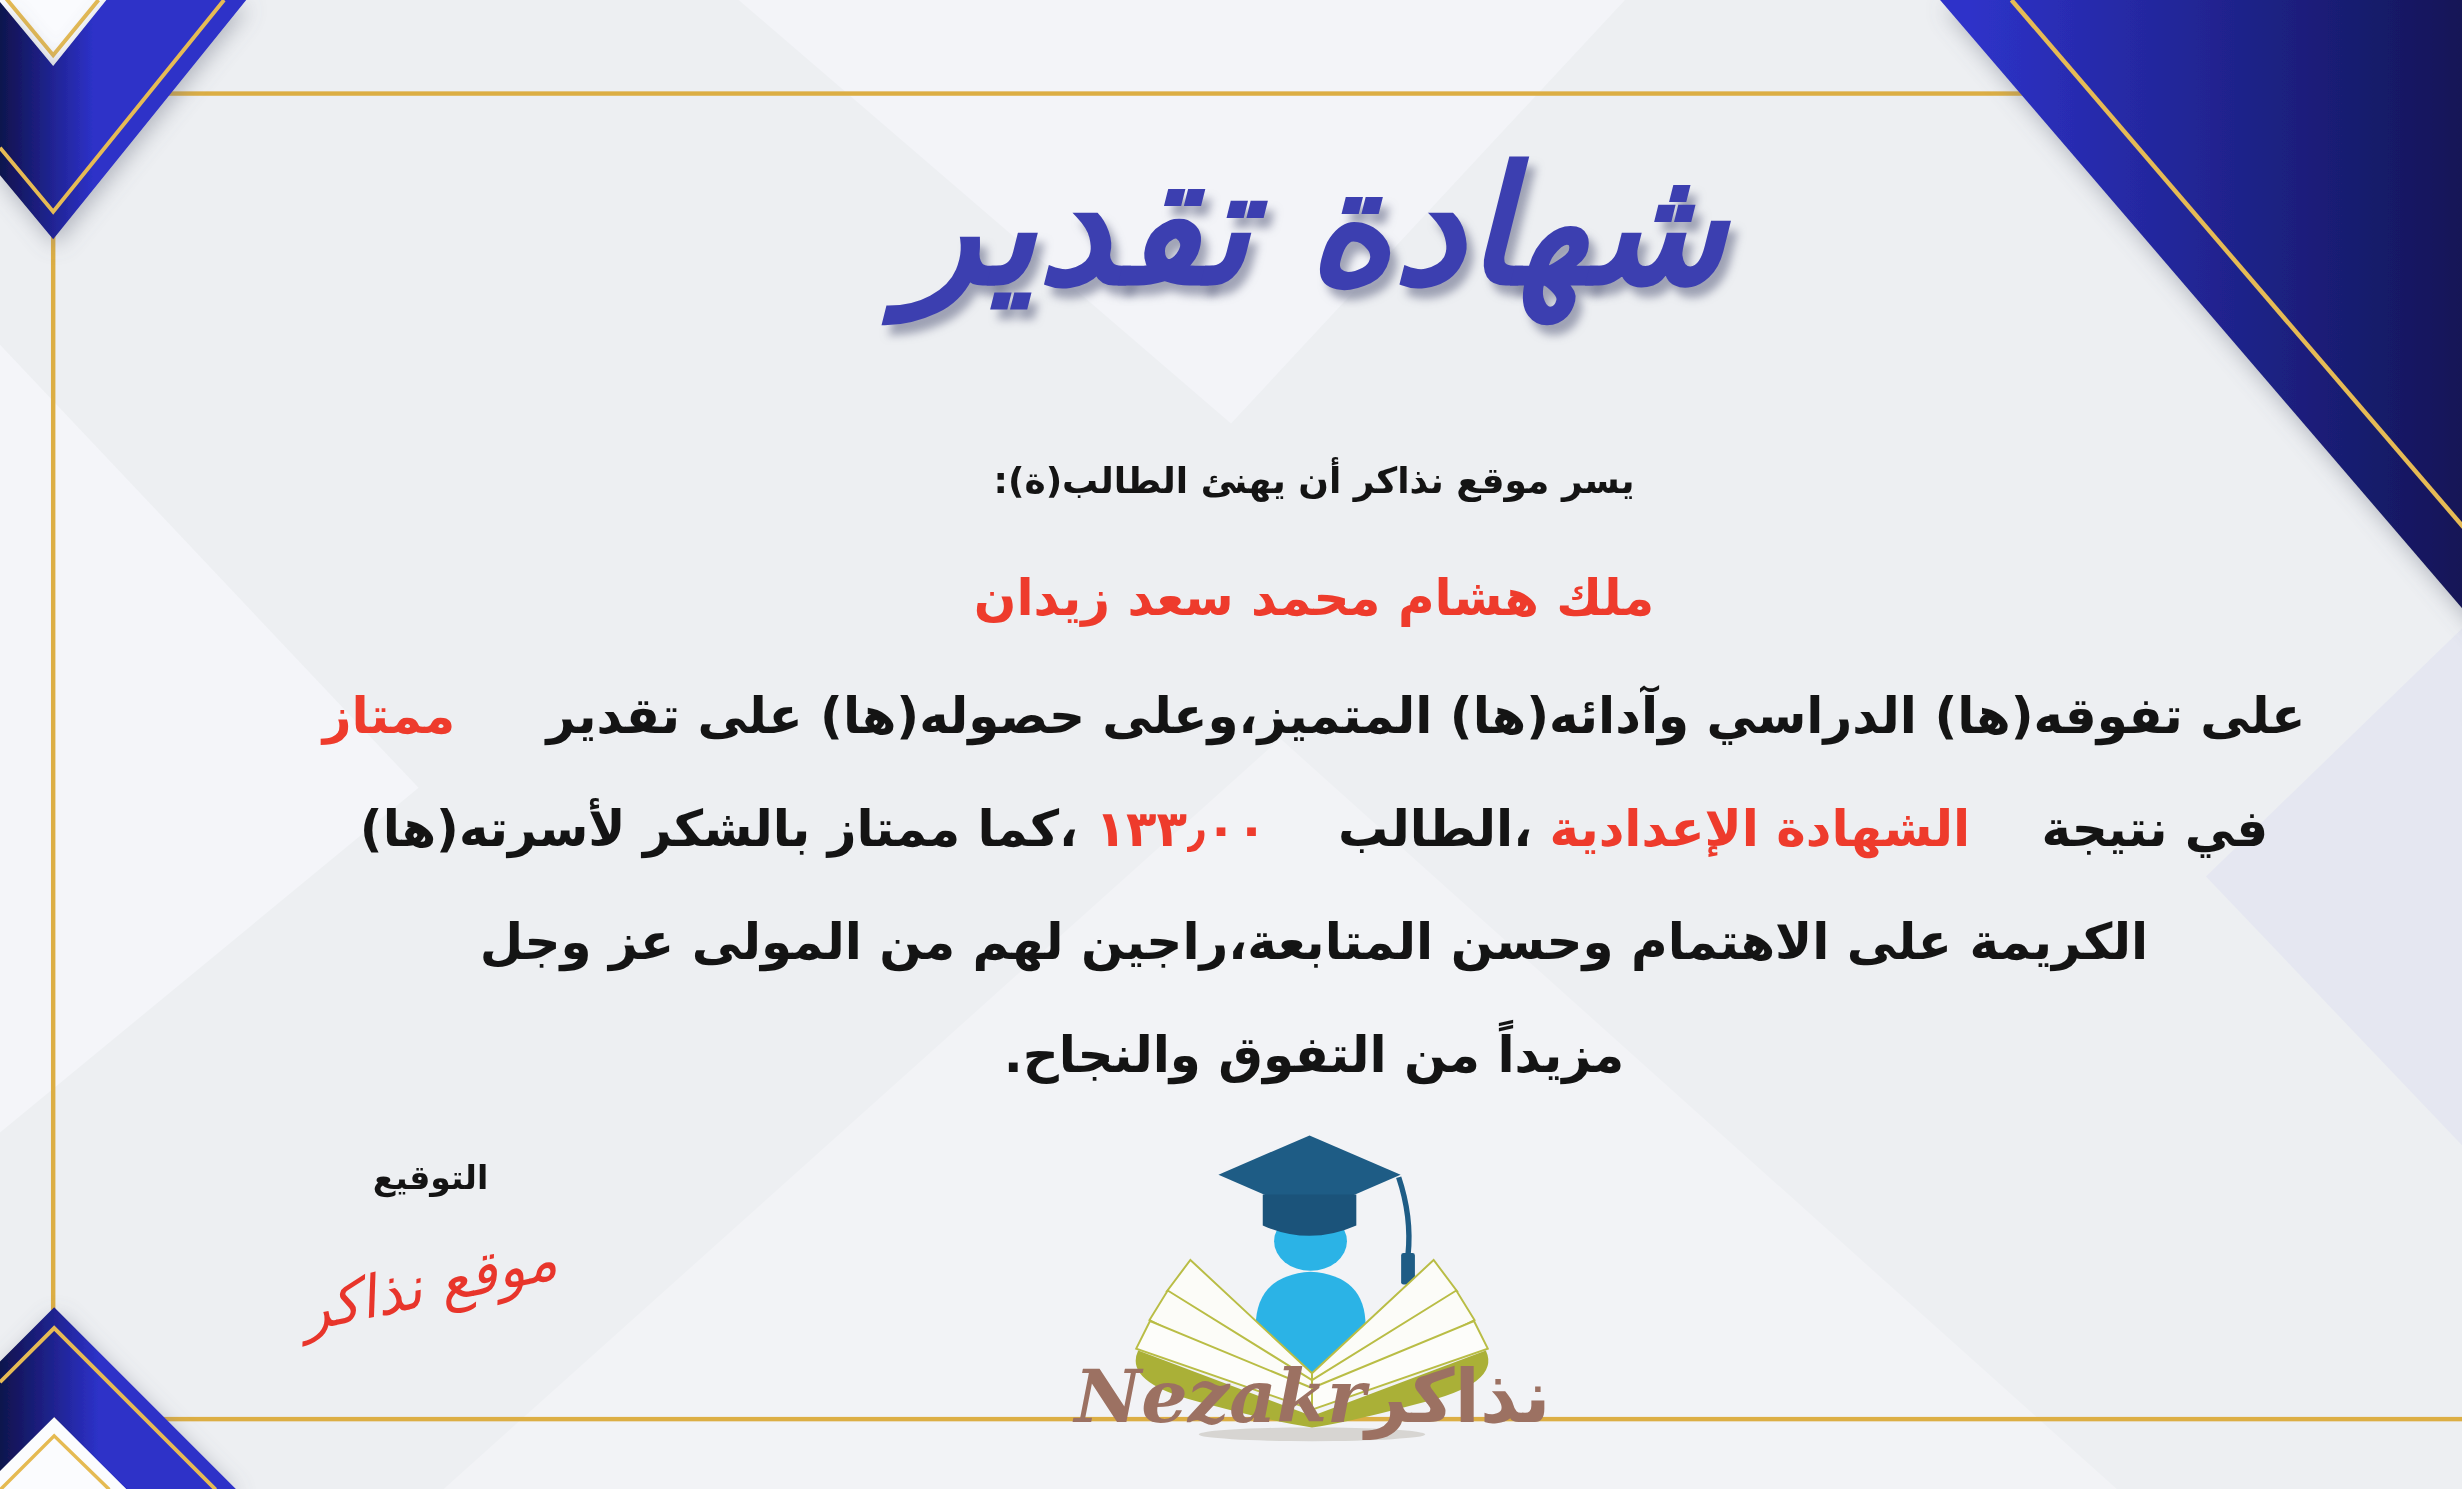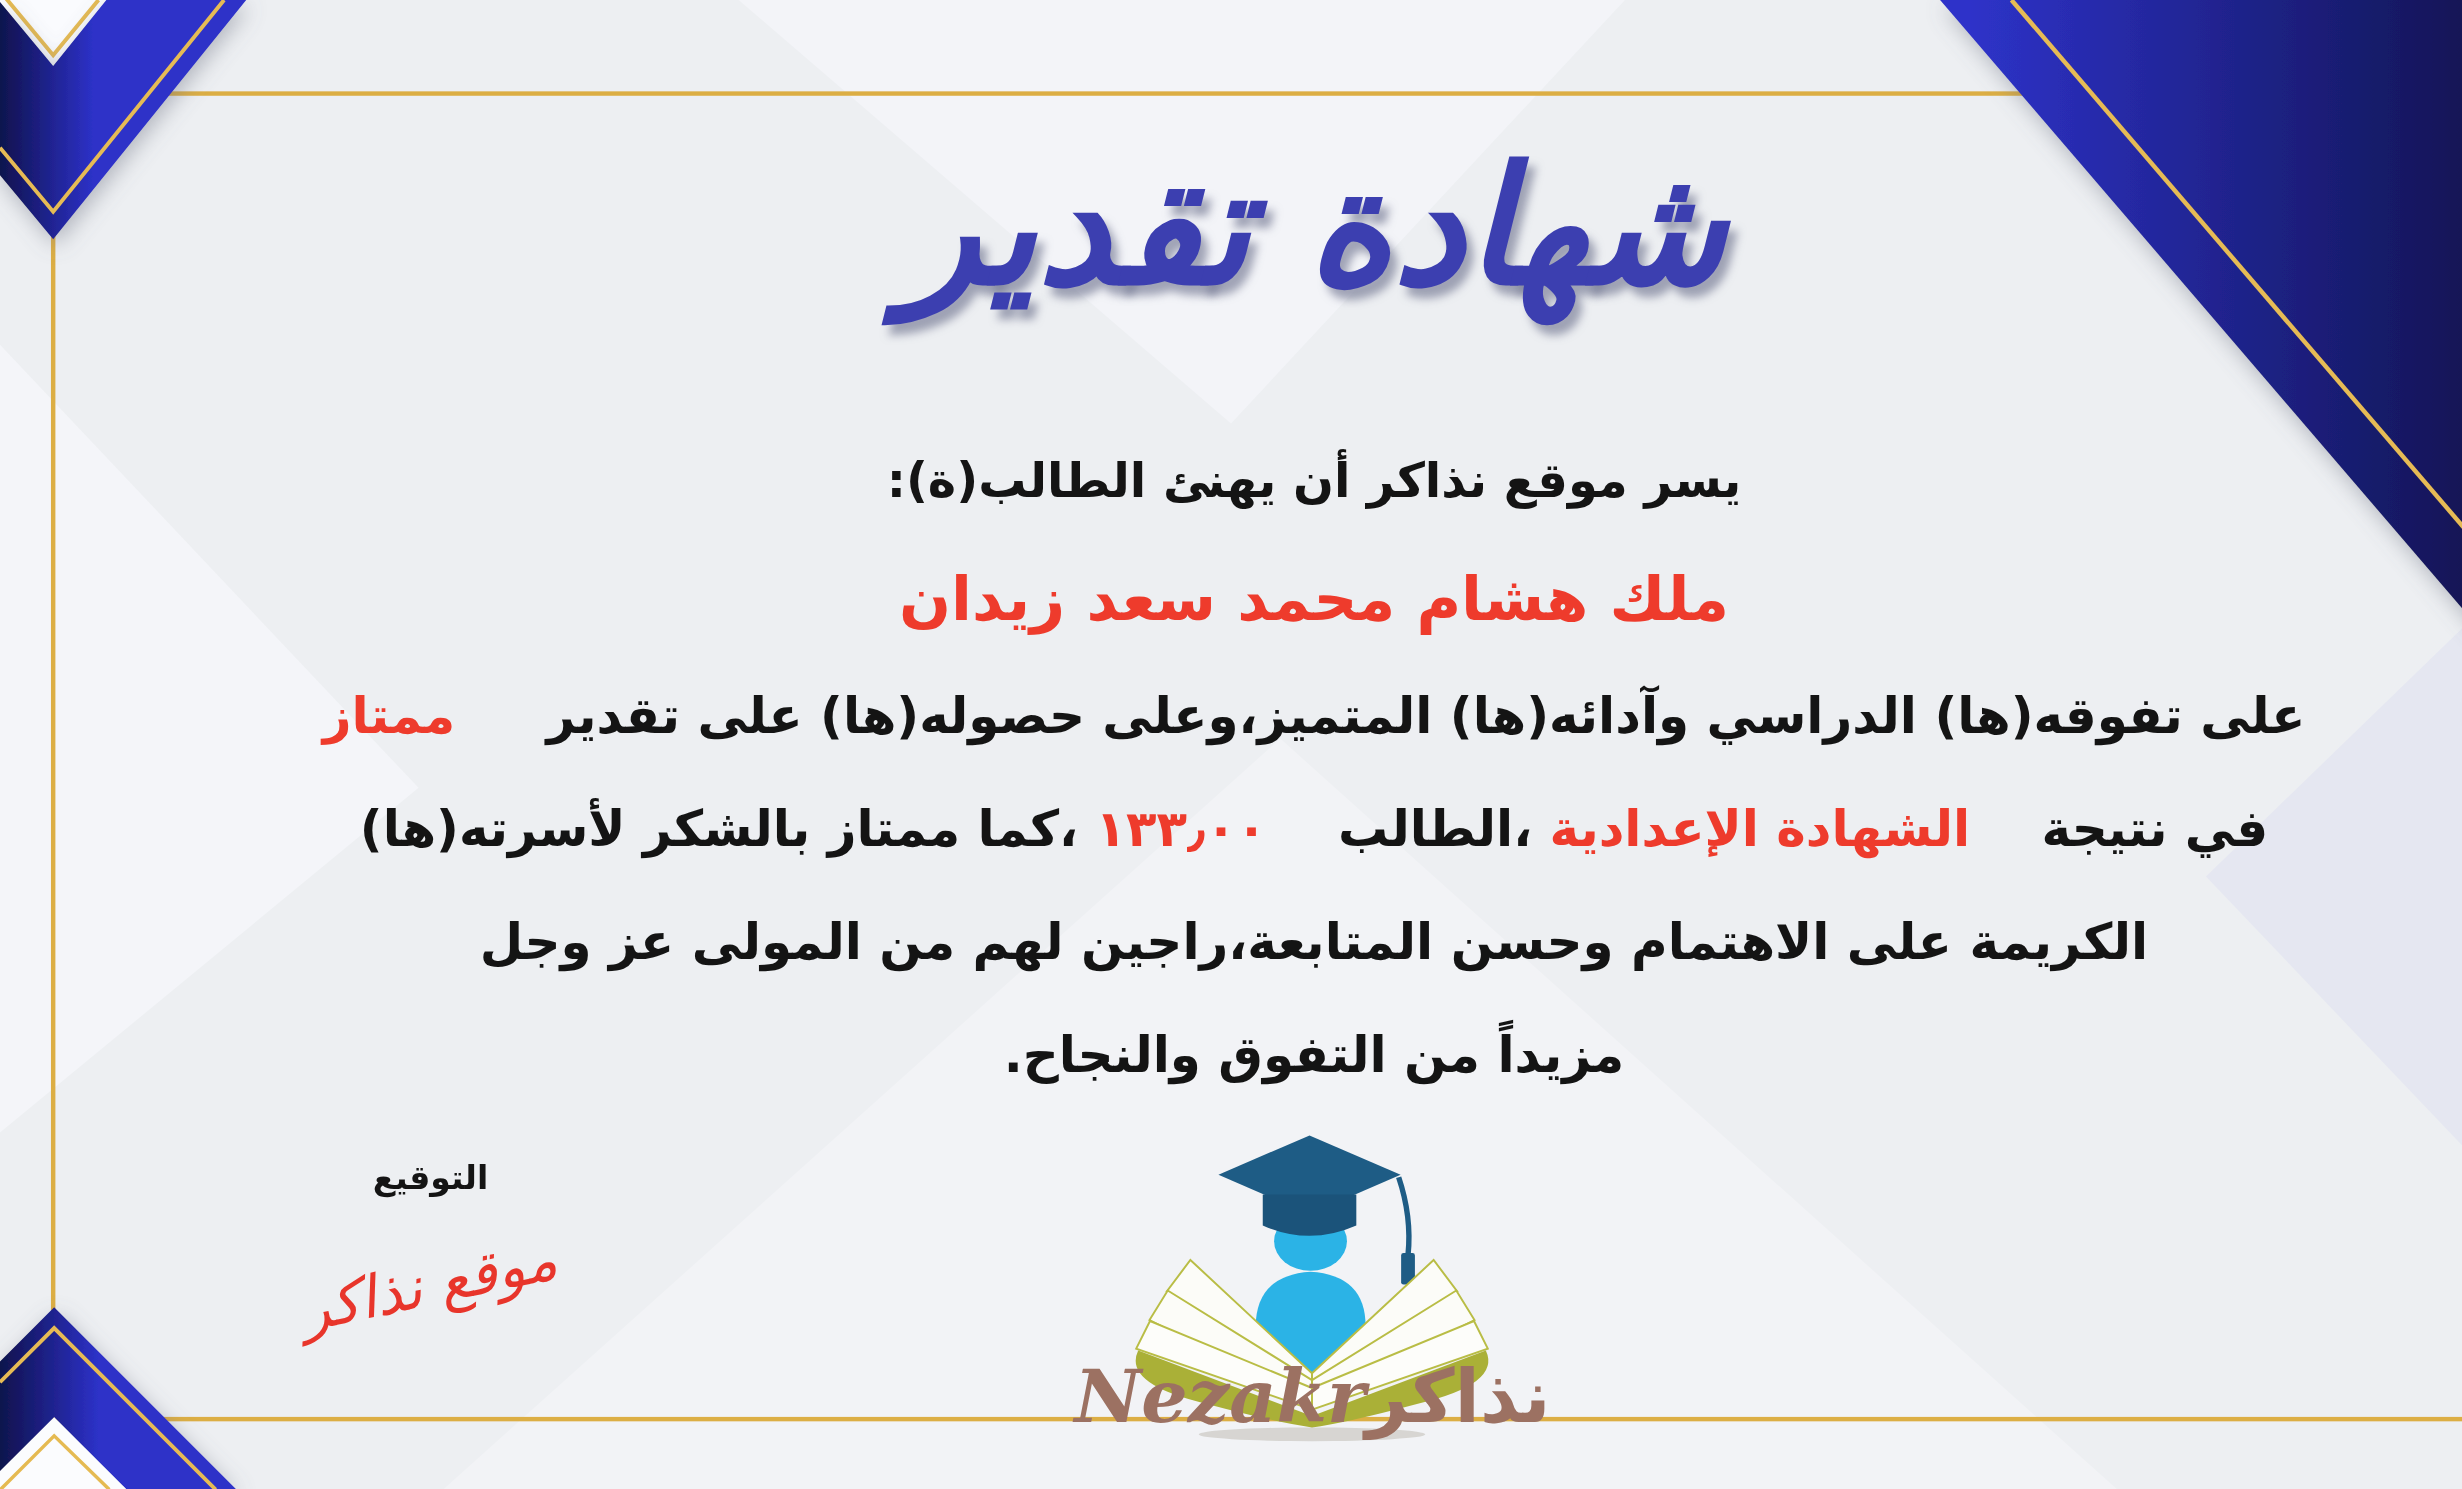--- a/index.html
+++ b/index.html
@@ -7,22 +7,22 @@
   .stage{position:absolute;inset:0;width:2628px;height:1490px;}
   .decor{position:absolute;inset:0;z-index:1;}
   .content{position:absolute;inset:0;z-index:2;}
 
   .title{position:absolute;top:132px;left:0;width:100%;text-align:center;
          font-size:163px;font-weight:bold;font-style:italic;color:#3c3fb0;
          text-shadow:6.9px 9.8px 8.9px rgba(105,110,138,.6);letter-spacing:3.9px;}
 
   .textblock{position:absolute;top:424px;right:266px;left:266px;text-align:center;direction:rtl;}
   .line{font-weight:bold;color:#141414;font-size:50px;line-height:113px;white-space:nowrap;}
-  .line.intro{font-size:48px;}
-  .student{color:#ee3b2c;font-size:61px;font-weight:bold;line-height:123px;}
+  .line.intro{font-size:36px;}
+  .student{color:#ee3b2c;font-size:50px;font-weight:bold;line-height:123px;}
   .red{color:#ee3b2c;font-weight:bold;}
   .gap-end{margin-right:74px;text-align:right;}
   .gap-both{margin-right:54px;}
 
   .sign-label{position:absolute;top:1158px;left:295px;width:271px;text-align:center;
               font-size:33px;font-weight:bold;color:#141414;direction:rtl;}
   .sign-script{position:absolute;top:1251px;left:266px;width:325px;text-align:center;
                font-size:58px;font-style:italic;color:#e8352b;direction:rtl;
                transform:rotate(-12deg);}
 

